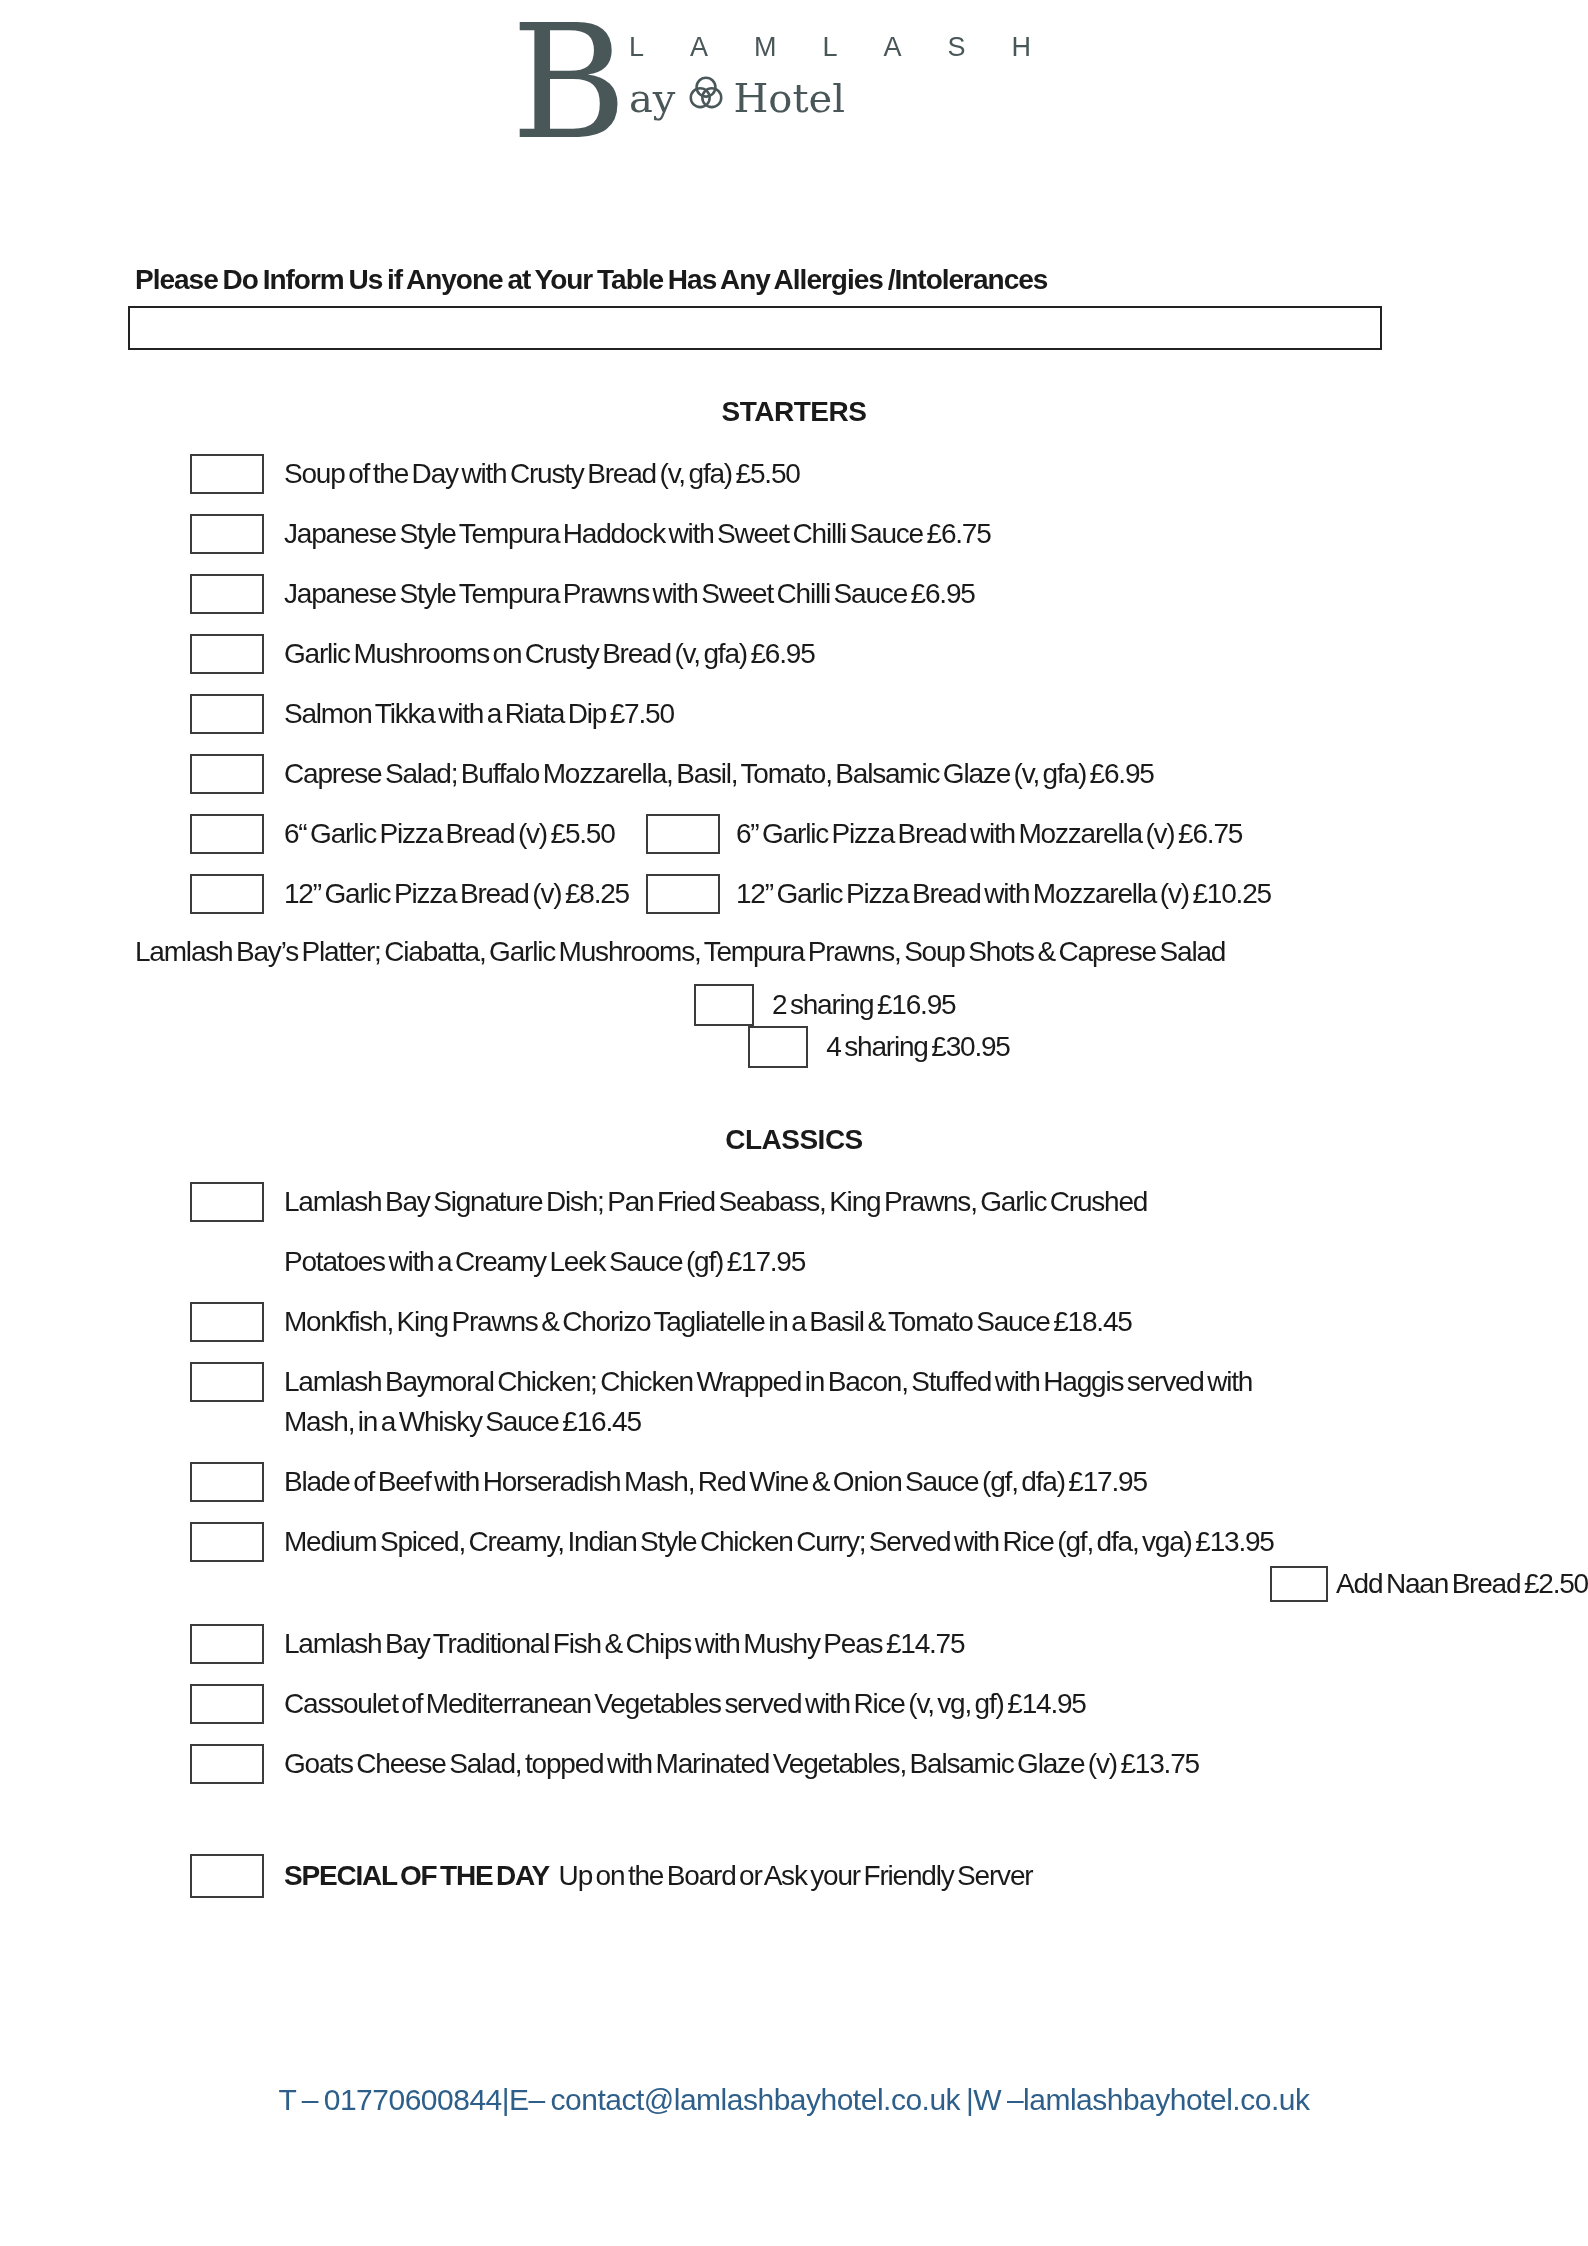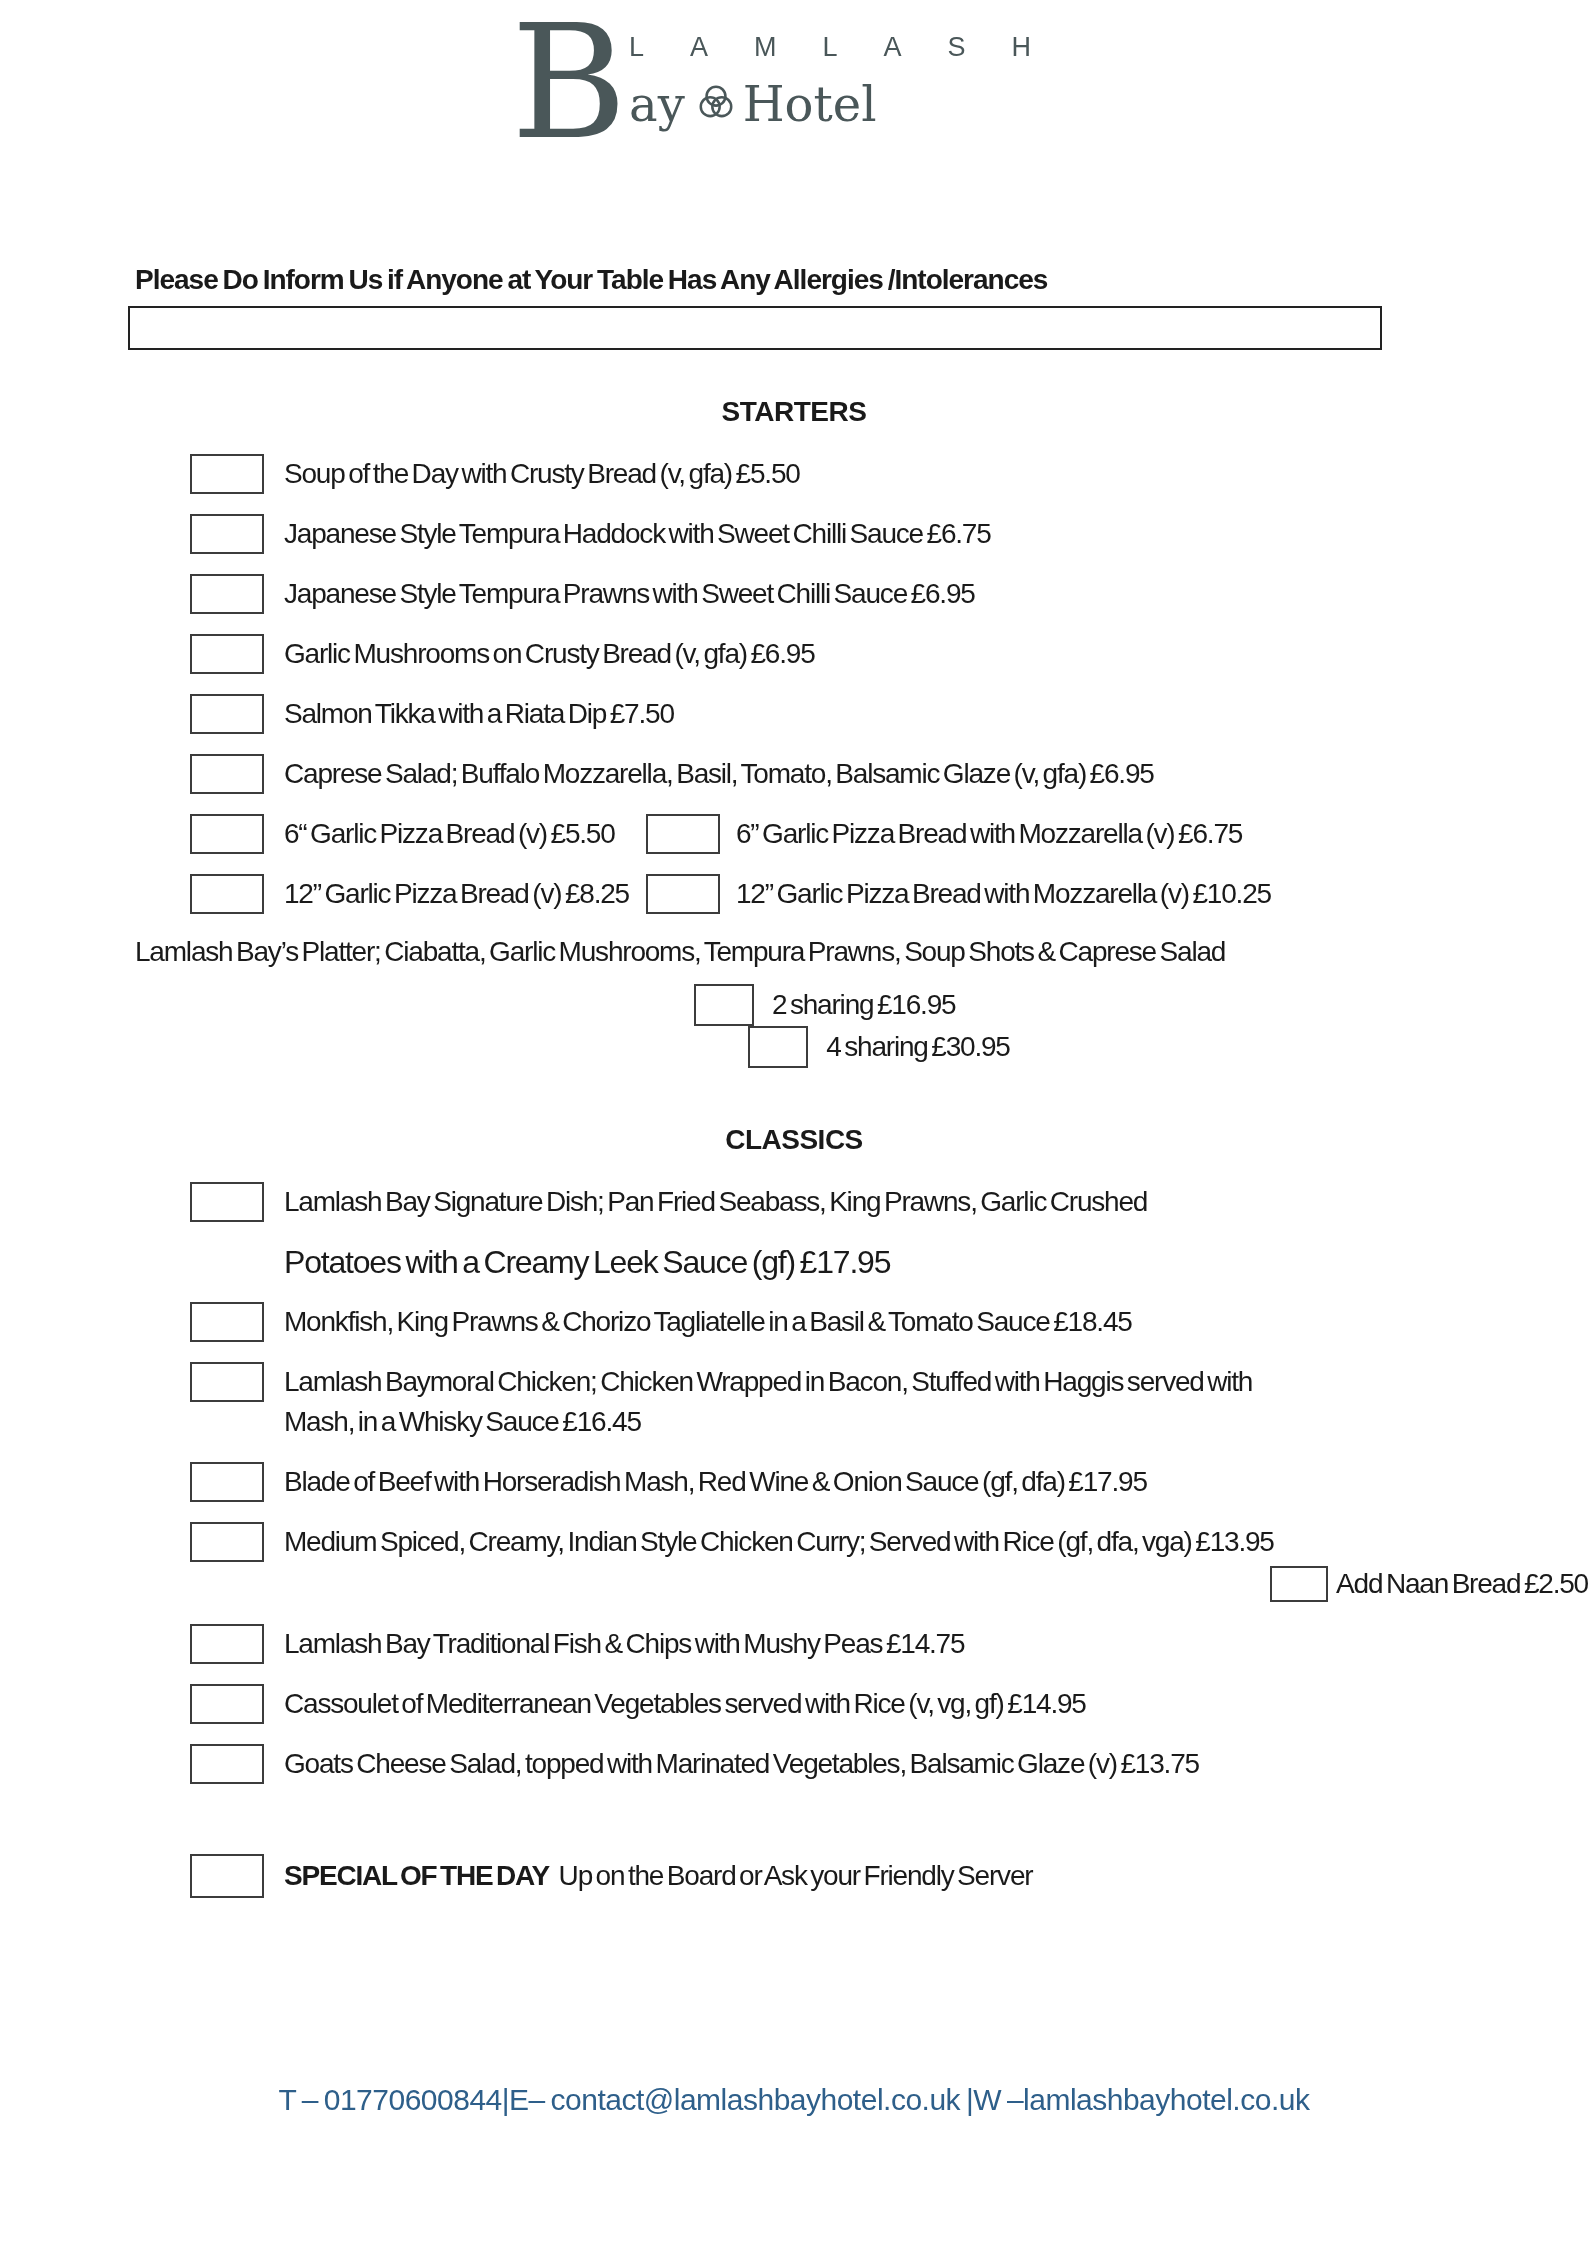--- a/index.html
+++ b/index.html
@@ -10,22 +10,22 @@
   }
 
   
   .logo{display:flex;justify-content:center;align-items:flex-start;
         padding-top:22px;height:150px;color:#4a5759;}
   .logo-b{font-family:"DejaVu Serif",serif;font-size:158px;line-height:120px;
           font-weight:400;letter-spacing:-4px;}
   .logo-right{margin-left:6px;padding-top:10px;}
   .logo-lamlash{font-size:27px;letter-spacing:46px;font-weight:400;
                 color:#4a5759;white-space:nowrap;}
-  .logo-bay{font-family:"DejaVu Serif",serif;font-size:48px;line-height:60px;
-            display:flex;align-items:center;margin-top:8px;}
+  .logo-bay{font-family:"DejaVu Serif",serif;font-size:40px;line-height:60px;
+            display:flex;align-items:center;margin-top:2px;}
   .logo-bay .knot{margin:6px 6px 0 10px;}
 
   
   .allergy-label{margin:92px 0 10px 135px;font-weight:bold;font-size:28px;
                  letter-spacing:-1px;word-spacing:-2px;}
   .allergy-input{display:block;margin-left:128px;width:1254px;height:44px;
                  border:2px solid #222;box-sizing:border-box;font-size:26px;
                  padding:0 10px;font-family:"Liberation Sans",sans-serif;}
 
   
@@ -44,21 +44,21 @@
   .twocol .col2{display:flex;align-items:center;}
   .twocol .col2 .box{margin-right:16px;}
 
   .platter-heading{margin:0 0 14px 135px;font-size:28px;letter-spacing:-1.2px;
                    word-spacing:-3px;white-space:nowrap;line-height:36px;}
   .platter-row{display:flex;align-items:center;margin:0 0 20px 170px;flex-direction:column;}
   .platter-row .col1{display:flex;align-items:center;width:370px;flex:none;}
   .platter-row .col2{display:flex;align-items:center;}
   .platter-row .box{width:60px;height:42px;margin-right:18px;}
 
-  .cont{margin:0 16px 20px 284px;font-size:32px;letter-spacing:-1.2px;
+  .cont{margin:0 16px 20px 284px;font-size:28px;letter-spacing:-1.2px;
         word-spacing:-3px;white-space:nowrap;line-height:40px;}
 
   .multiline{align-items:flex-start;}
   .txtblock .txt{display:block;}
 
   .row.tight{margin-bottom:0;}
   .naan-row{display:flex;align-items:center;margin:2px 0 20px 613px;justify-content:flex-end;}
   .naan-row .box{width:58px;height:36px;margin-right:8px;}
 
   .special-row{display:flex;align-items:center;margin:70px 0 0 190px;}

